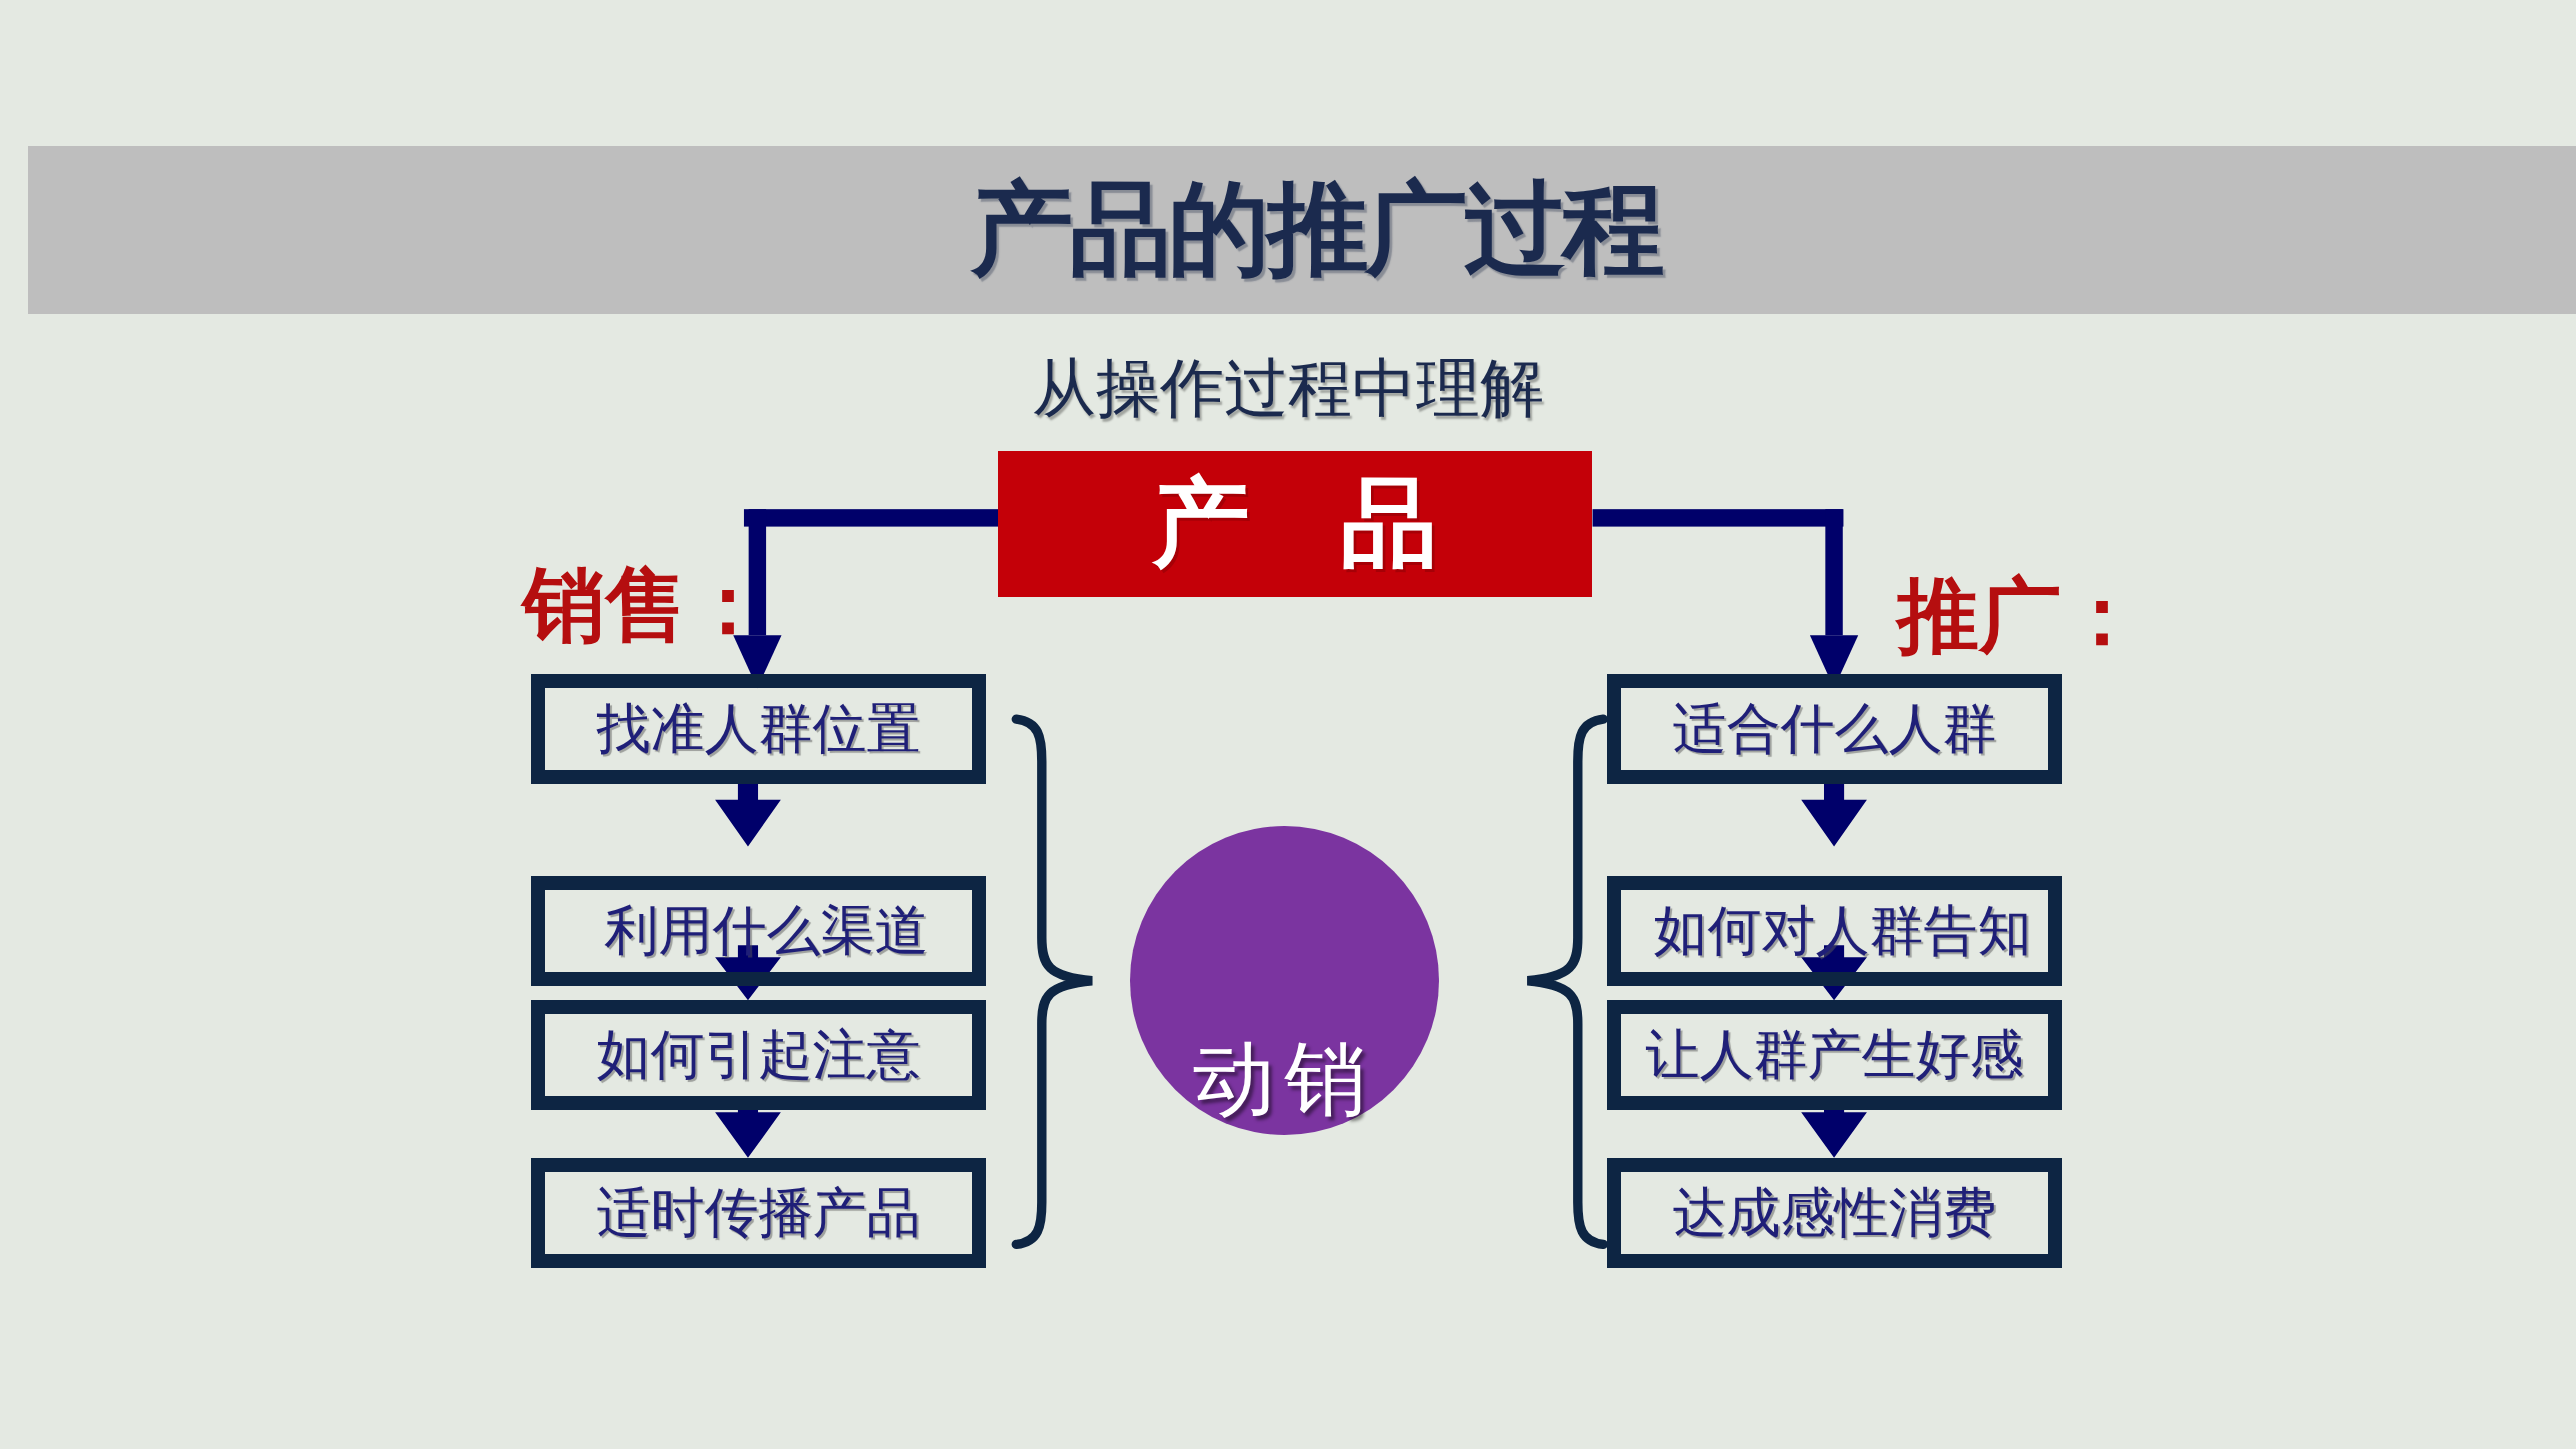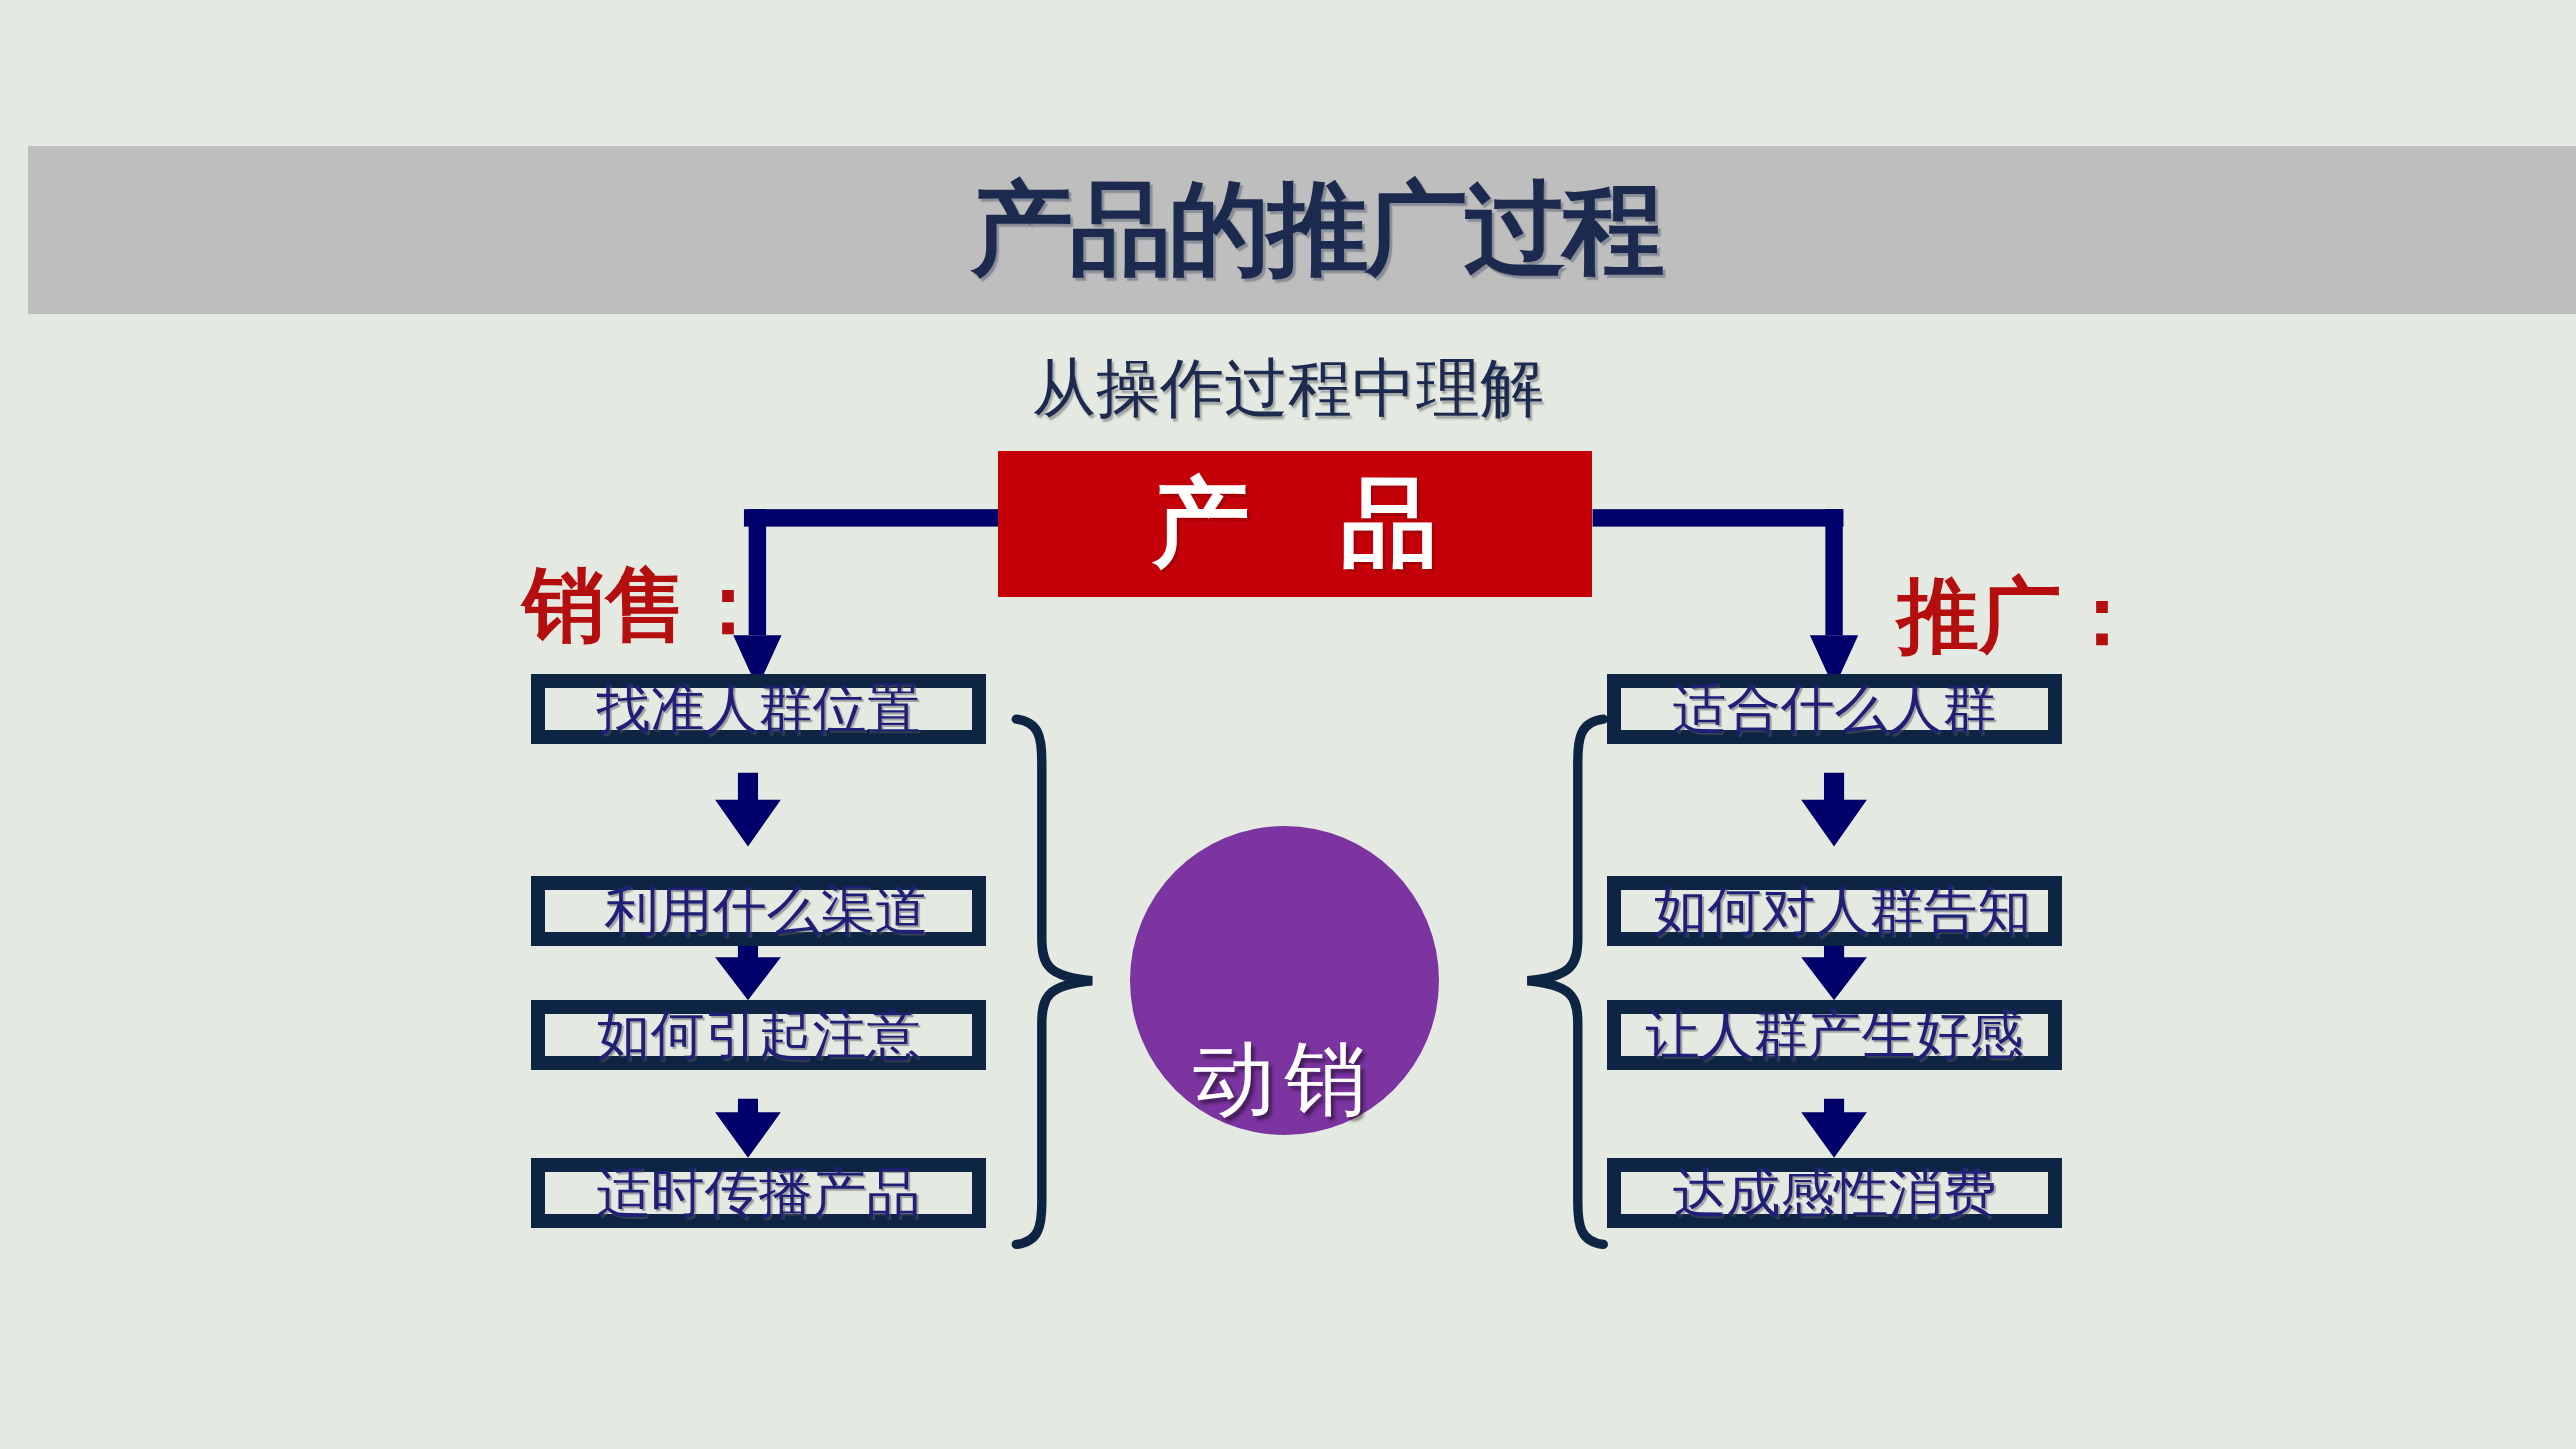--- a/index.html
+++ b/index.html
@@ -28,21 +28,21 @@
           font-family:"DejaVu Serif",serif;font-size:64px;color:var(--title-navy);
           text-shadow:2px 2.7px 2px rgba(0,0,0,0.30);}
 
   .product-box{position:absolute;left:998px;top:451px;width:594px;height:146px;
           background:var(--red);display:flex;align-items:center;justify-content:center;z-index:3;}
   .product-box span{color:#fff;font-size:97px;font-weight:bold;word-spacing:64px;
           text-shadow:2.7px 2.7px 0 rgba(0,0,0,0.15);}
 
   .flow-svg{position:absolute;left:0;top:0;width:2576px;height:1449px;z-index:2;}
 
-  .step-box{position:absolute;height:70px;border:14.8px solid var(--box-border-navy);
+  .step-box{position:absolute;height:110px;border:14.8px solid var(--box-border-navy);
           display:flex;align-items:center;justify-content:center;z-index:3;}
   .step-box.left{left:531px;width:455px;}
   .step-box.right{left:1607px;width:455px;}
   .step-box span{font-family:"DejaVu Serif",serif;font-size:54px;color:var(--box-text-navy);
           text-shadow:2px 2px 0.7px rgba(90,90,90,0.5);white-space:nowrap;}
   .row0{top:674px;} .row1{top:876px;padding-left:16px;} .row2{top:1000px;} .row3{top:1158px;}
 
   .side-label{position:absolute;font-size:82px;font-weight:bold;color:var(--label-red);
           font-family:"DejaVu Serif",serif;white-space:nowrap;z-index:3;}
   .side-label.sales{left:523px;top:551px;}

